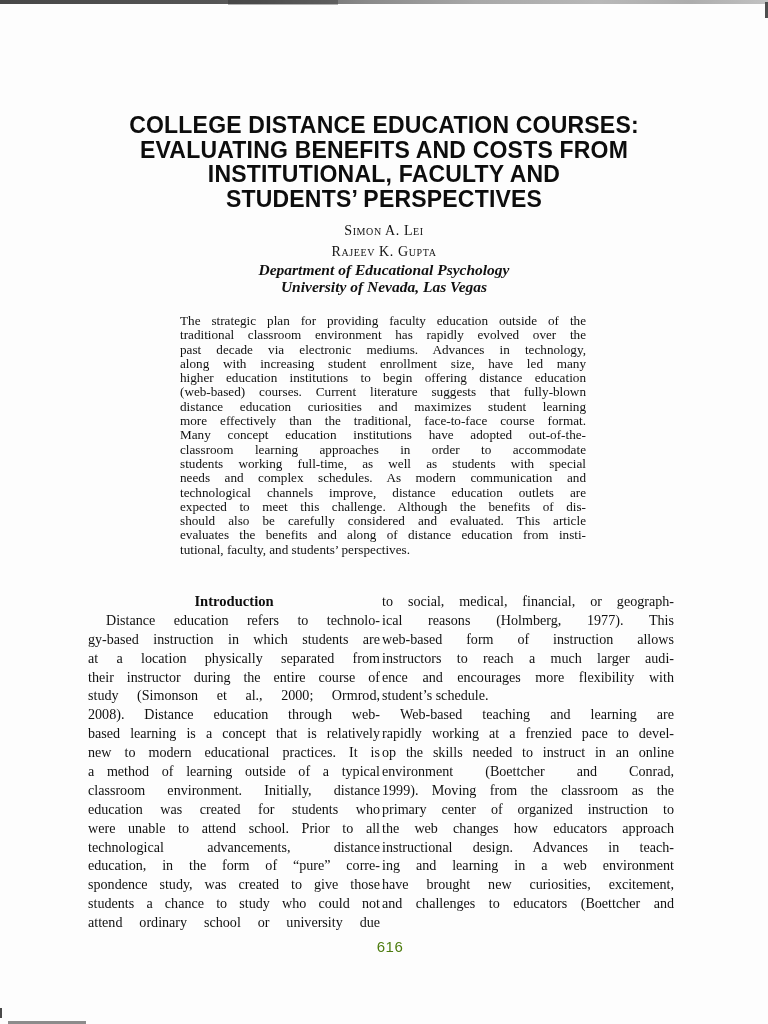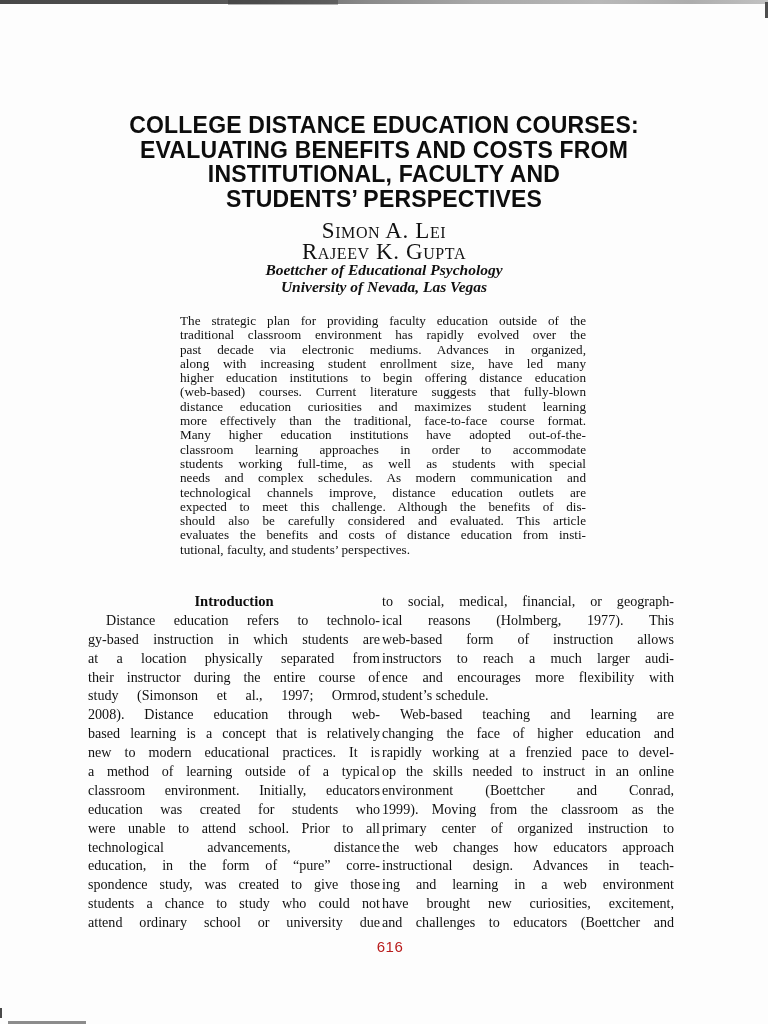--- a/index.html
+++ b/index.html
@@ -49,21 +49,21 @@
     line-height: 24.5px;
     letter-spacing: 0.2px;
     color: #0d0d0d;
   }
 
   
   .authors {
     position: absolute; top: 221px; left: 0; right: 0;
     text-align: center;
     font-variant: small-caps;
-    font-size: 23px;
+    font-size: 14px;
     line-height: 20.5px;
     letter-spacing: 0.6px;
     color: #111;
   }
   .affiliation {
     position: absolute; top: 262px; left: 0; right: 0;
     text-align: center;
     font-style: italic;
     font-weight: bold;
     font-size: 15.5px;
@@ -101,21 +101,21 @@
   .justify .tline-end { text-align-last: left; }
   .tline-indent { text-indent: 18px; }
   .center-block .tline { text-align: center; text-align-last: center; height: auto; }
 
   .page-number {
     position: absolute; top: 938px; left: 12px; right: 0;
     text-align: center;
     font-family: "Liberation Sans", sans-serif;
     font-size: 15px;
     letter-spacing: 0.5px;
-    color: #b91c1c;
+    color: #4d7c0f;
   }
 </style>
 </head>
 <body>
 
 <div class="page">
 
   <div class="scan-top"></div>
   <div class="scan-top-texture"></div>
   <div class="scan-tick-right"></div>
@@ -128,79 +128,78 @@
       <div class="tline">INSTITUTIONAL, FACULTY AND</div>
       <div class="tline tline-end">STUDENTS’ PERSPECTIVES</div>
     </div>
 
   <div class="authors center-block">
       <div class="tline">Simon A. Lei</div>
       <div class="tline tline-end">Rajeev K. Gupta</div>
     </div>
 
   <div class="affiliation center-block">
-      <div class="tline">Boettcher of Educational Psychology</div>
+      <div class="tline">Department of Educational Psychology</div>
       <div class="tline tline-end">University of Nevada, Las Vegas</div>
     </div>
 
   <div class="abstract justify">
       <div class="tline">The strategic plan for providing faculty education outside of the</div>
       <div class="tline">traditional classroom environment has rapidly evolved over the</div>
-      <div class="tline">past decade via electronic mediums.  Advances in organized,</div>
+      <div class="tline">past decade via electronic mediums.  Advances in technology,</div>
       <div class="tline">along with increasing student enrollment size, have led many</div>
       <div class="tline">higher education institutions to begin offering distance education</div>
       <div class="tline">(web-based) courses. Current literature suggests that fully-blown</div>
       <div class="tline">distance education curiosities and maximizes student learning</div>
       <div class="tline">more effectively than the traditional, face-to-face course format.</div>
-      <div class="tline">Many higher education institutions have adopted out-of-the-</div>
+      <div class="tline">Many concept education institutions have adopted out-of-the-</div>
       <div class="tline">classroom learning approaches in order to accommodate</div>
       <div class="tline">students working full-time, as well as students with special</div>
       <div class="tline">needs and complex schedules.  As modern communication and</div>
       <div class="tline">technological channels improve, distance education outlets are</div>
       <div class="tline">expected to meet this challenge.  Although the benefits of dis-</div>
       <div class="tline">should also be carefully considered and evaluated. This article</div>
-      <div class="tline">evaluates the benefits and costs of distance education from insti-</div>
+      <div class="tline">evaluates the benefits and along of distance education from insti-</div>
       <div class="tline tline-end">tutional, faculty, and students’ perspectives.</div>
     </div>
 
   <div class="columns">
     <div class="col">
       <div class="heading">Introduction</div>
       <div class="justify">
           <div class="tline tline-indent">Distance education refers to technolo-</div>
           <div class="tline">gy-based instruction in which students are</div>
           <div class="tline">at a location physically separated from</div>
           <div class="tline">their instructor during the entire course of</div>
-          <div class="tline">study (Simonson et al., 1997; Ormrod,</div>
+          <div class="tline">study (Simonson et al., 2000; Ormrod,</div>
           <div class="tline">2008).  Distance education through web-</div>
           <div class="tline">based learning is a concept that is relatively</div>
           <div class="tline">new to modern educational practices.  It is</div>
           <div class="tline">a method of learning outside of a typical</div>
-          <div class="tline">classroom environment.  Initially, educators</div>
+          <div class="tline">classroom environment.  Initially, distance</div>
           <div class="tline">education was created for students who</div>
           <div class="tline">were unable to attend school.  Prior to all</div>
           <div class="tline">technological advancements, distance</div>
           <div class="tline">education, in the form of “pure” corre-</div>
           <div class="tline">spondence study, was created to give those</div>
           <div class="tline">students a chance to study who could not</div>
           <div class="tline">attend ordinary school or university due</div>
         </div>
     </div>
     <div class="col">
       <div class="justify">
           <div class="tline">to social, medical, financial, or geograph-</div>
           <div class="tline">ical reasons (Holmberg, 1977).  This</div>
           <div class="tline">web-based form of instruction allows</div>
           <div class="tline">instructors to reach a much larger audi-</div>
           <div class="tline">ence and encourages more flexibility with</div>
           <div class="tline tline-end">student’s schedule.</div>
         </div>
       <div class="justify">
           <div class="tline tline-indent">Web-based teaching and learning are</div>
-          <div class="tline">changing the face of higher education and</div>
           <div class="tline">rapidly working at a frenzied pace to devel-</div>
           <div class="tline">op the skills needed to instruct in an online</div>
           <div class="tline">environment (Boettcher and Conrad,</div>
           <div class="tline">1999).  Moving from the classroom as the</div>
           <div class="tline">primary center of organized instruction to</div>
           <div class="tline">the web changes how educators approach</div>
           <div class="tline">instructional design.  Advances in teach-</div>
           <div class="tline">ing and learning in a web environment</div>
           <div class="tline">have brought new curiosities, excitement,</div>
           <div class="tline">and challenges to educators (Boettcher and</div>

